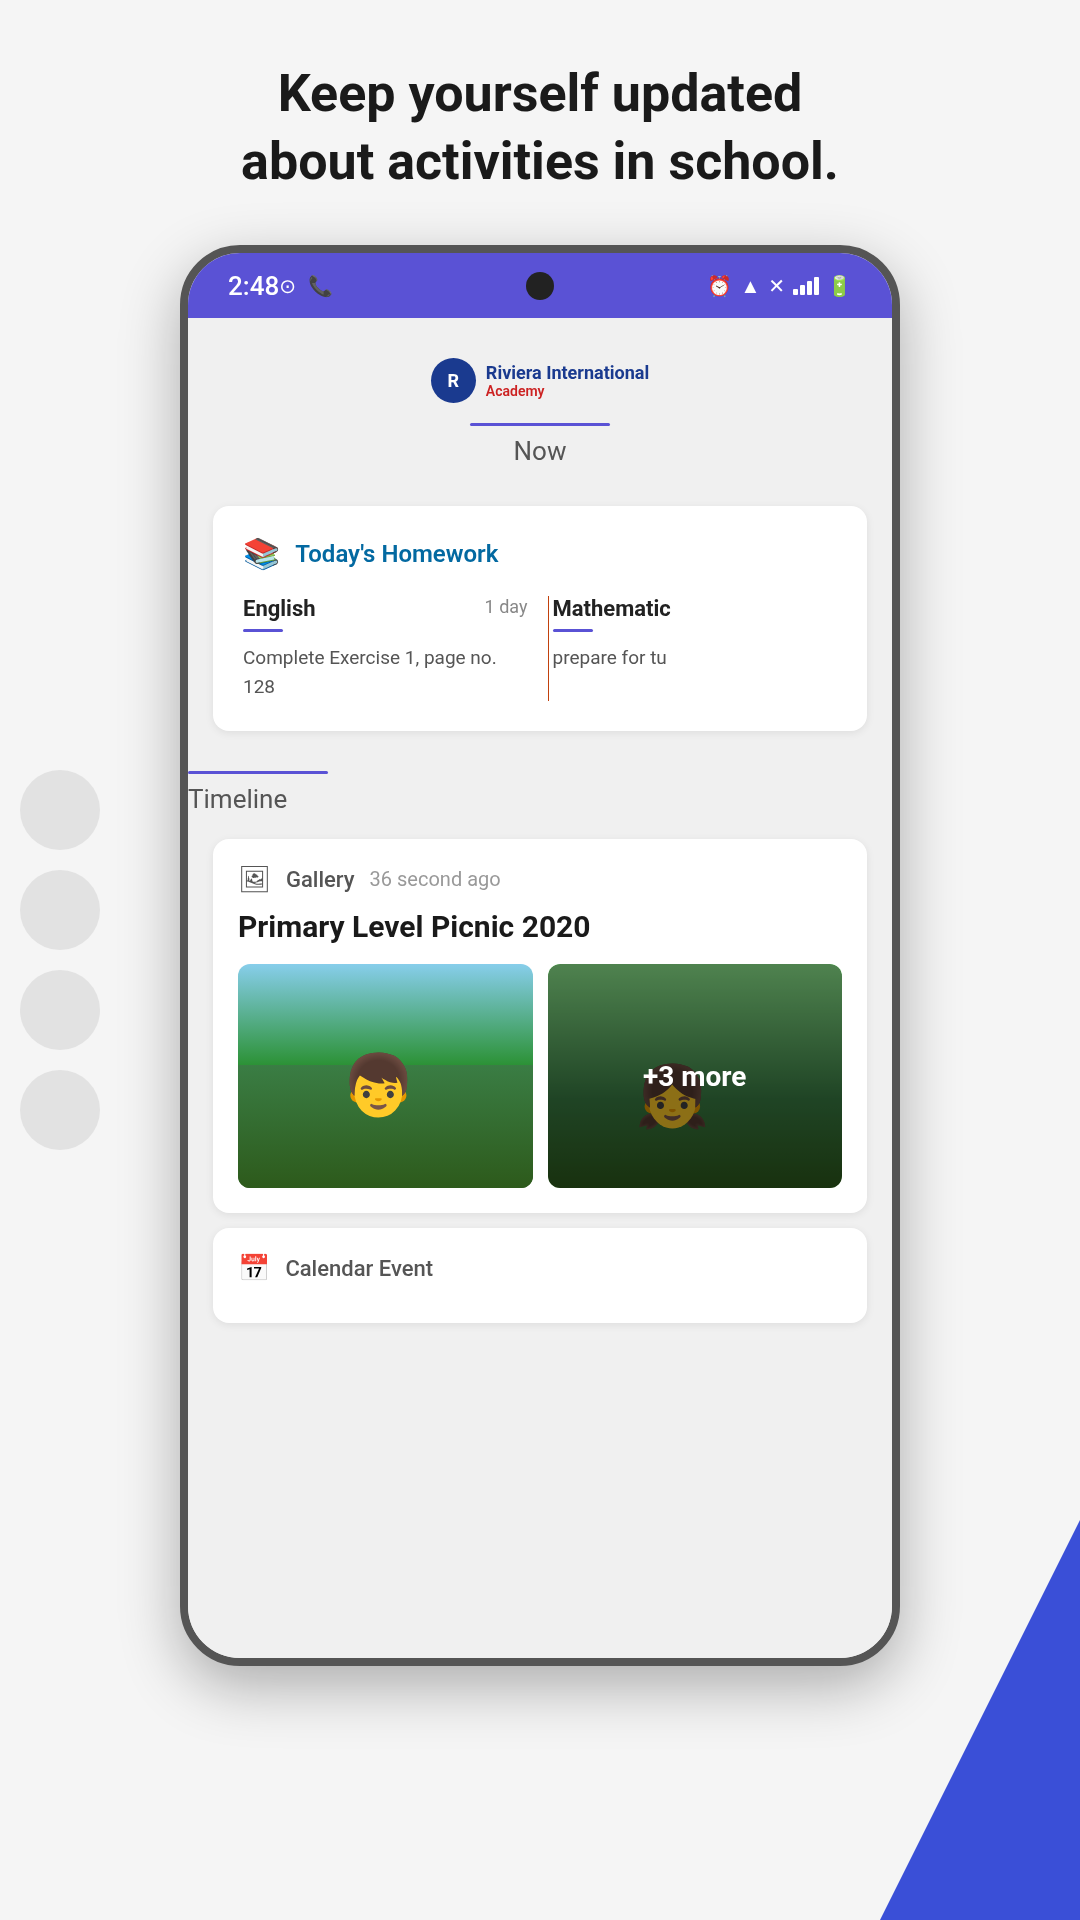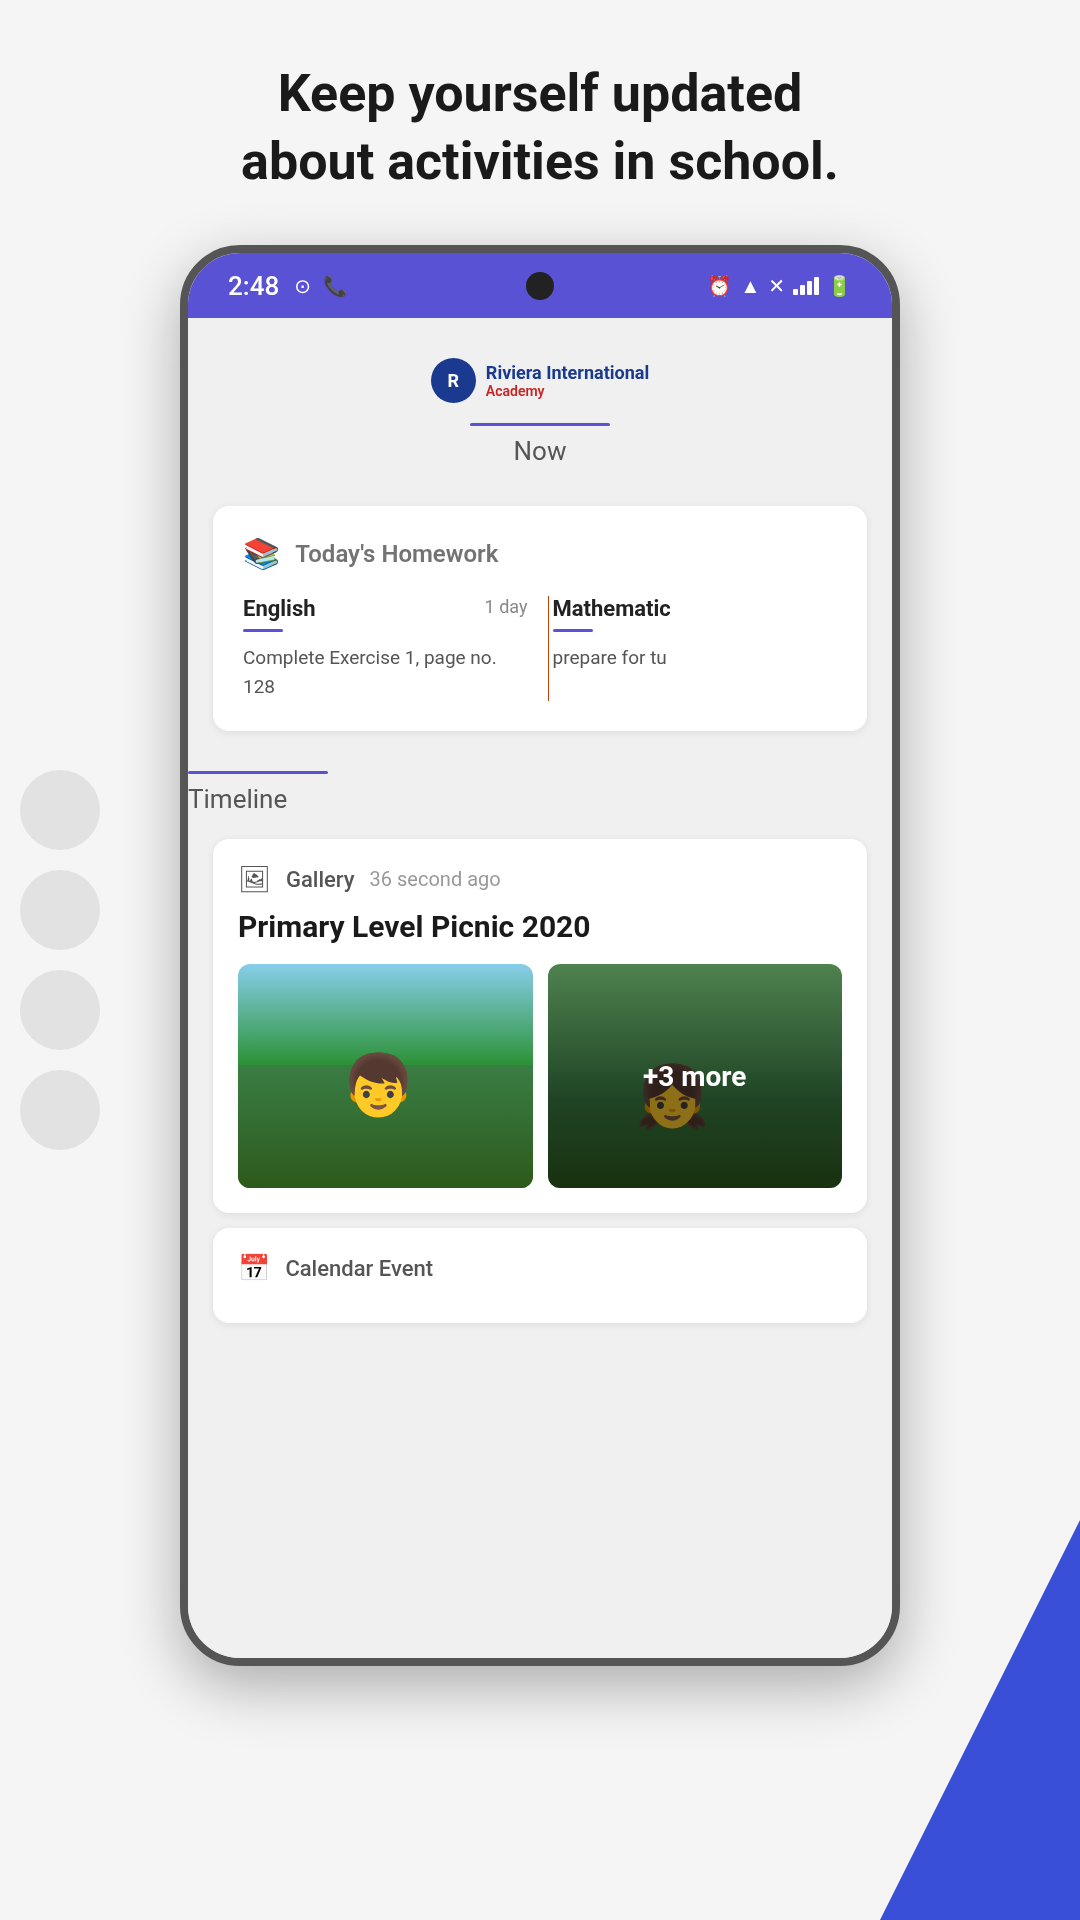--- a/index.html
+++ b/index.html
@@ -95,21 +95,20 @@
       display: flex;
       align-items: center;
       justify-content: space-between;
       padding: 0 40px;
       position: relative;
     }
 
     .status-left {
       display: flex;
       align-items: center;
-      gap: 15px;
     }
 
     .status-time {
       color: white;
       font-size: 26px;
       font-weight: 500;
     }
 
     .status-icons-left {
       display: flex;
@@ -222,21 +221,21 @@
       margin-bottom: 25px;
     }
 
     .homework-icon {
       font-size: 30px;
     }
 
     .homework-title {
       font-size: 24px;
       font-weight: 600;
-      color: #737373;
+      color: #0369a1;
     }
 
     .homework-subjects {
       display: flex;
       gap: 0;
       overflow: hidden;
     }
 
     .subject-item {
       flex: 1;

